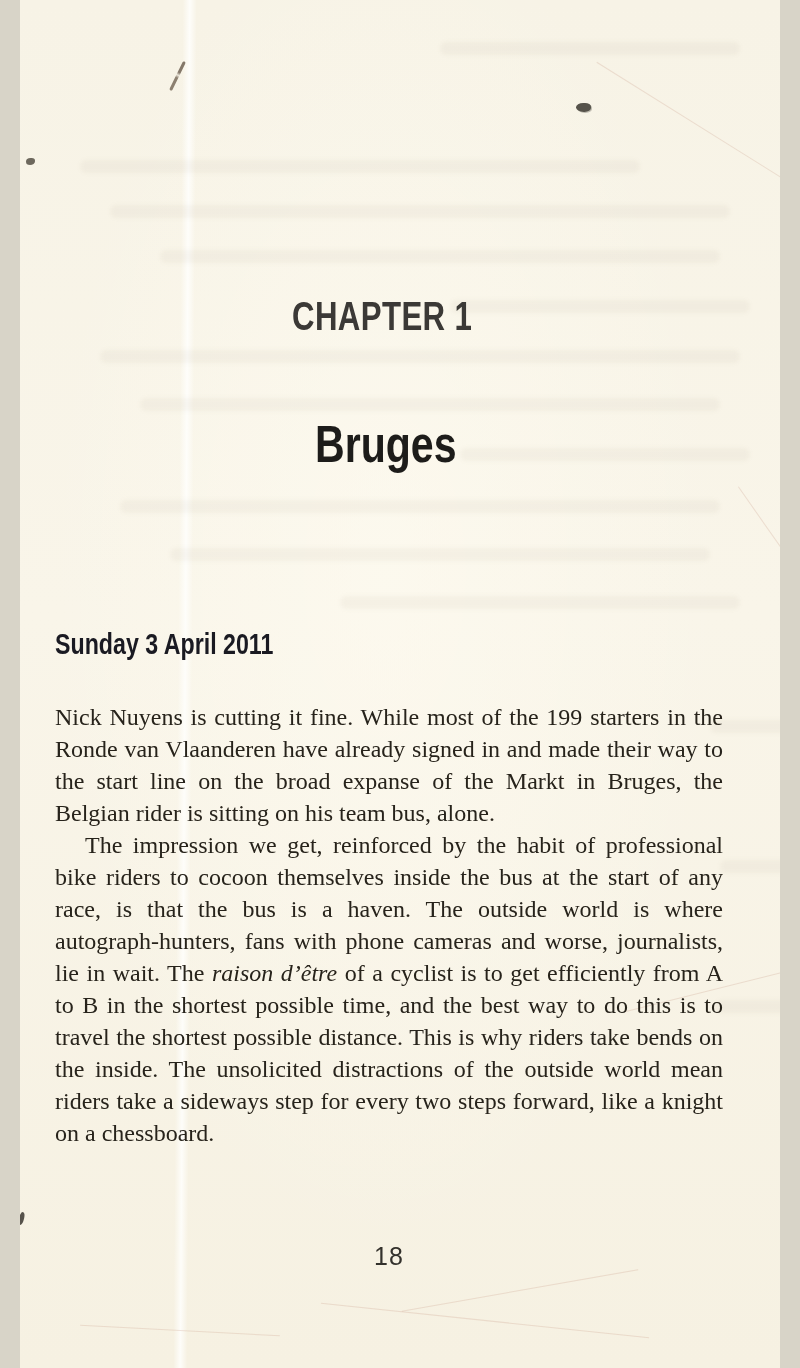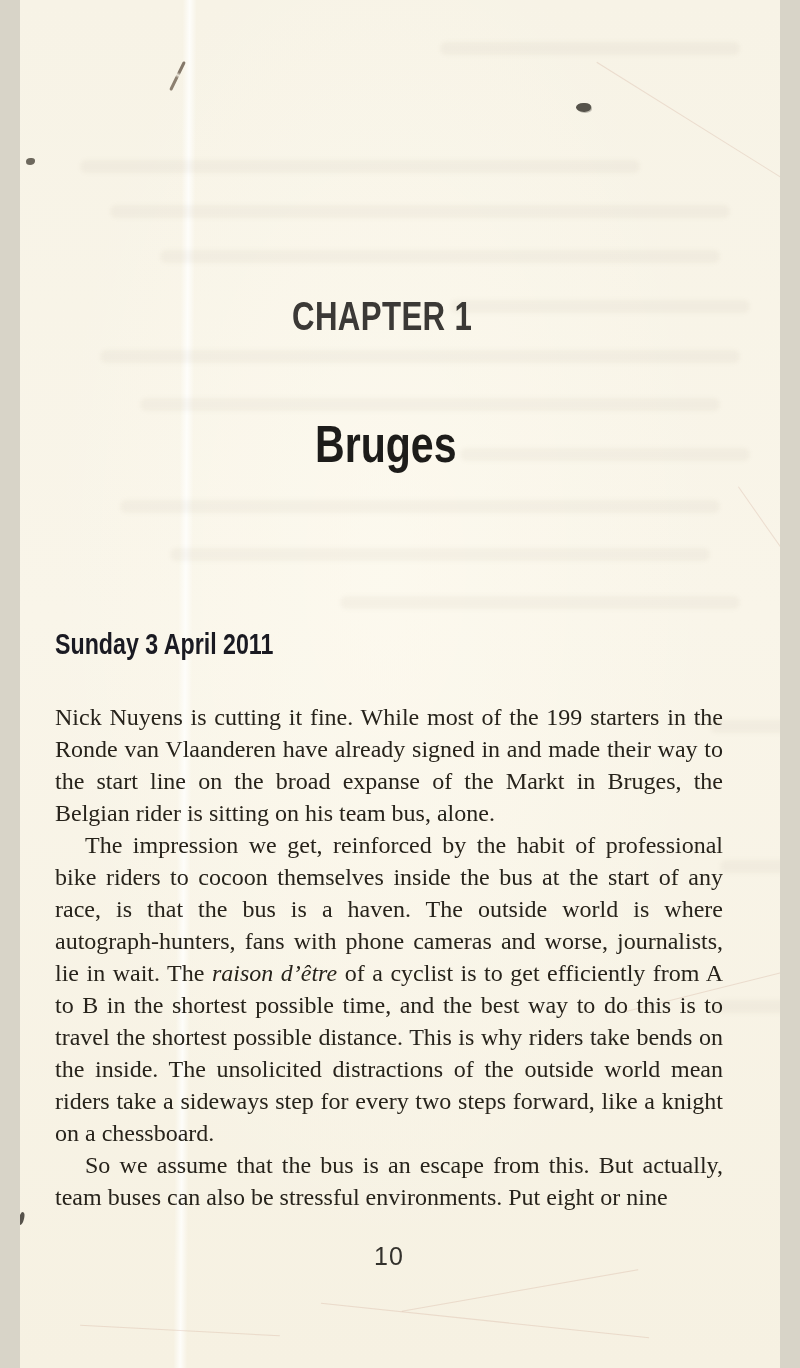--- a/index.html
+++ b/index.html
@@ -125,18 +125,17 @@
 
   <div class="chapter-label">CHAPTER 1</div>
 
   <div class="chapter-title">Bruges</div>
 
   <div class="section-heading">Sunday 3 April 2011</div>
 
   <div class="body-text">
     <p><span>Nick Nuyens is cutting it fine. While most of the 199 starters in the Ronde van Vlaanderen have already signed in and made their way to the start line on the broad expanse of the Markt in Bruges, the Belgian rider is sitting on his team bus, alone.</span></p>
     <p class="indent"><span>The impression we get, reinforced by the habit of professional bike riders to cocoon themselves inside the bus at the start of any race, is that the bus is a haven. The outside world is where autograph-hunters, fans with phone cameras and worse, journalists, lie in wait. The </span><span class="seg-italic">raison d’être</span><span> of a cyclist is to get efficiently from A to B in the shortest possible time, and the best way to do this is to travel the shortest possible distance. This is why riders take bends on the inside. The unsolicited distractions of the outside world mean riders take a sideways step for every two steps forward, like a knight on a chessboard.</span></p>
-    <p class="indent"><span>So we assume that the bus is an escape from this. But actually, team buses can also be stressful environments. Put eight or nine</span></p>
   </div>
 
-  <div class="folio">10</div>
+  <div class="folio">18</div>
 
 </div>
 
 </body></html>

